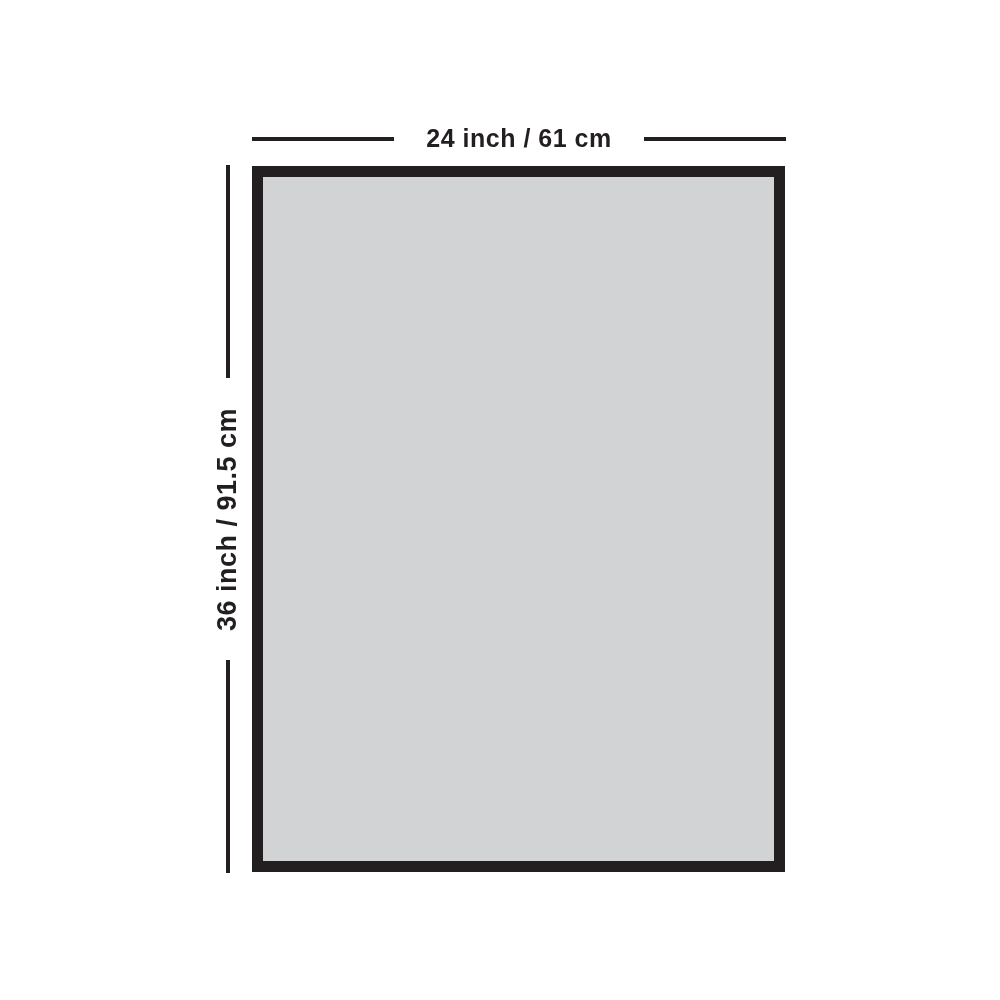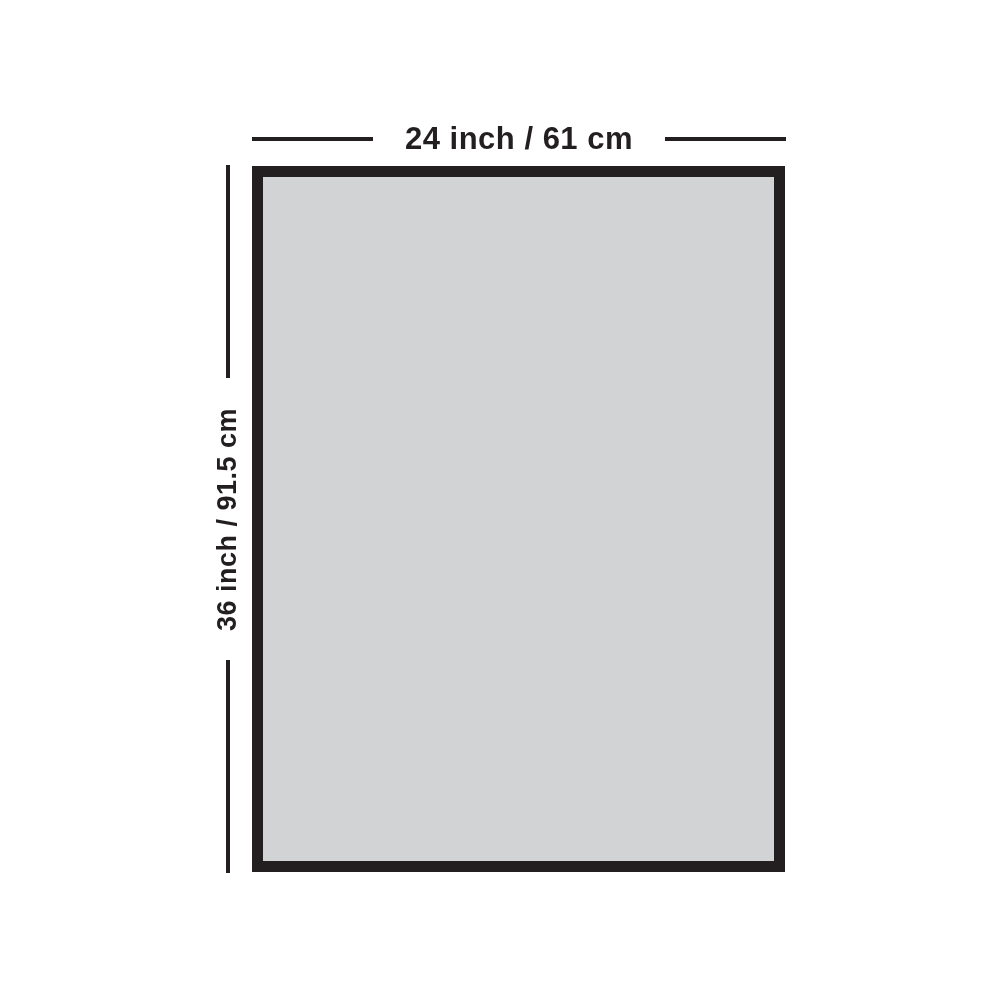--- a/index.html
+++ b/index.html
@@ -38,21 +38,21 @@
     align-items: center;
   }
   .dim-top .seg {
     flex: 1;
     height: 4px;
     background: #231f20;
   }
   .dim-label-h {
     white-space: nowrap;
     margin: 0 32px;
-    font-size: 31px;
+    font-size: 25px;
     font-weight: bold;
     color: #231f20;
     letter-spacing: 0.5px;
     line-height: 1;
     padding-bottom: 2px;
   }
 
   
   .dim-left {
     position: absolute;

